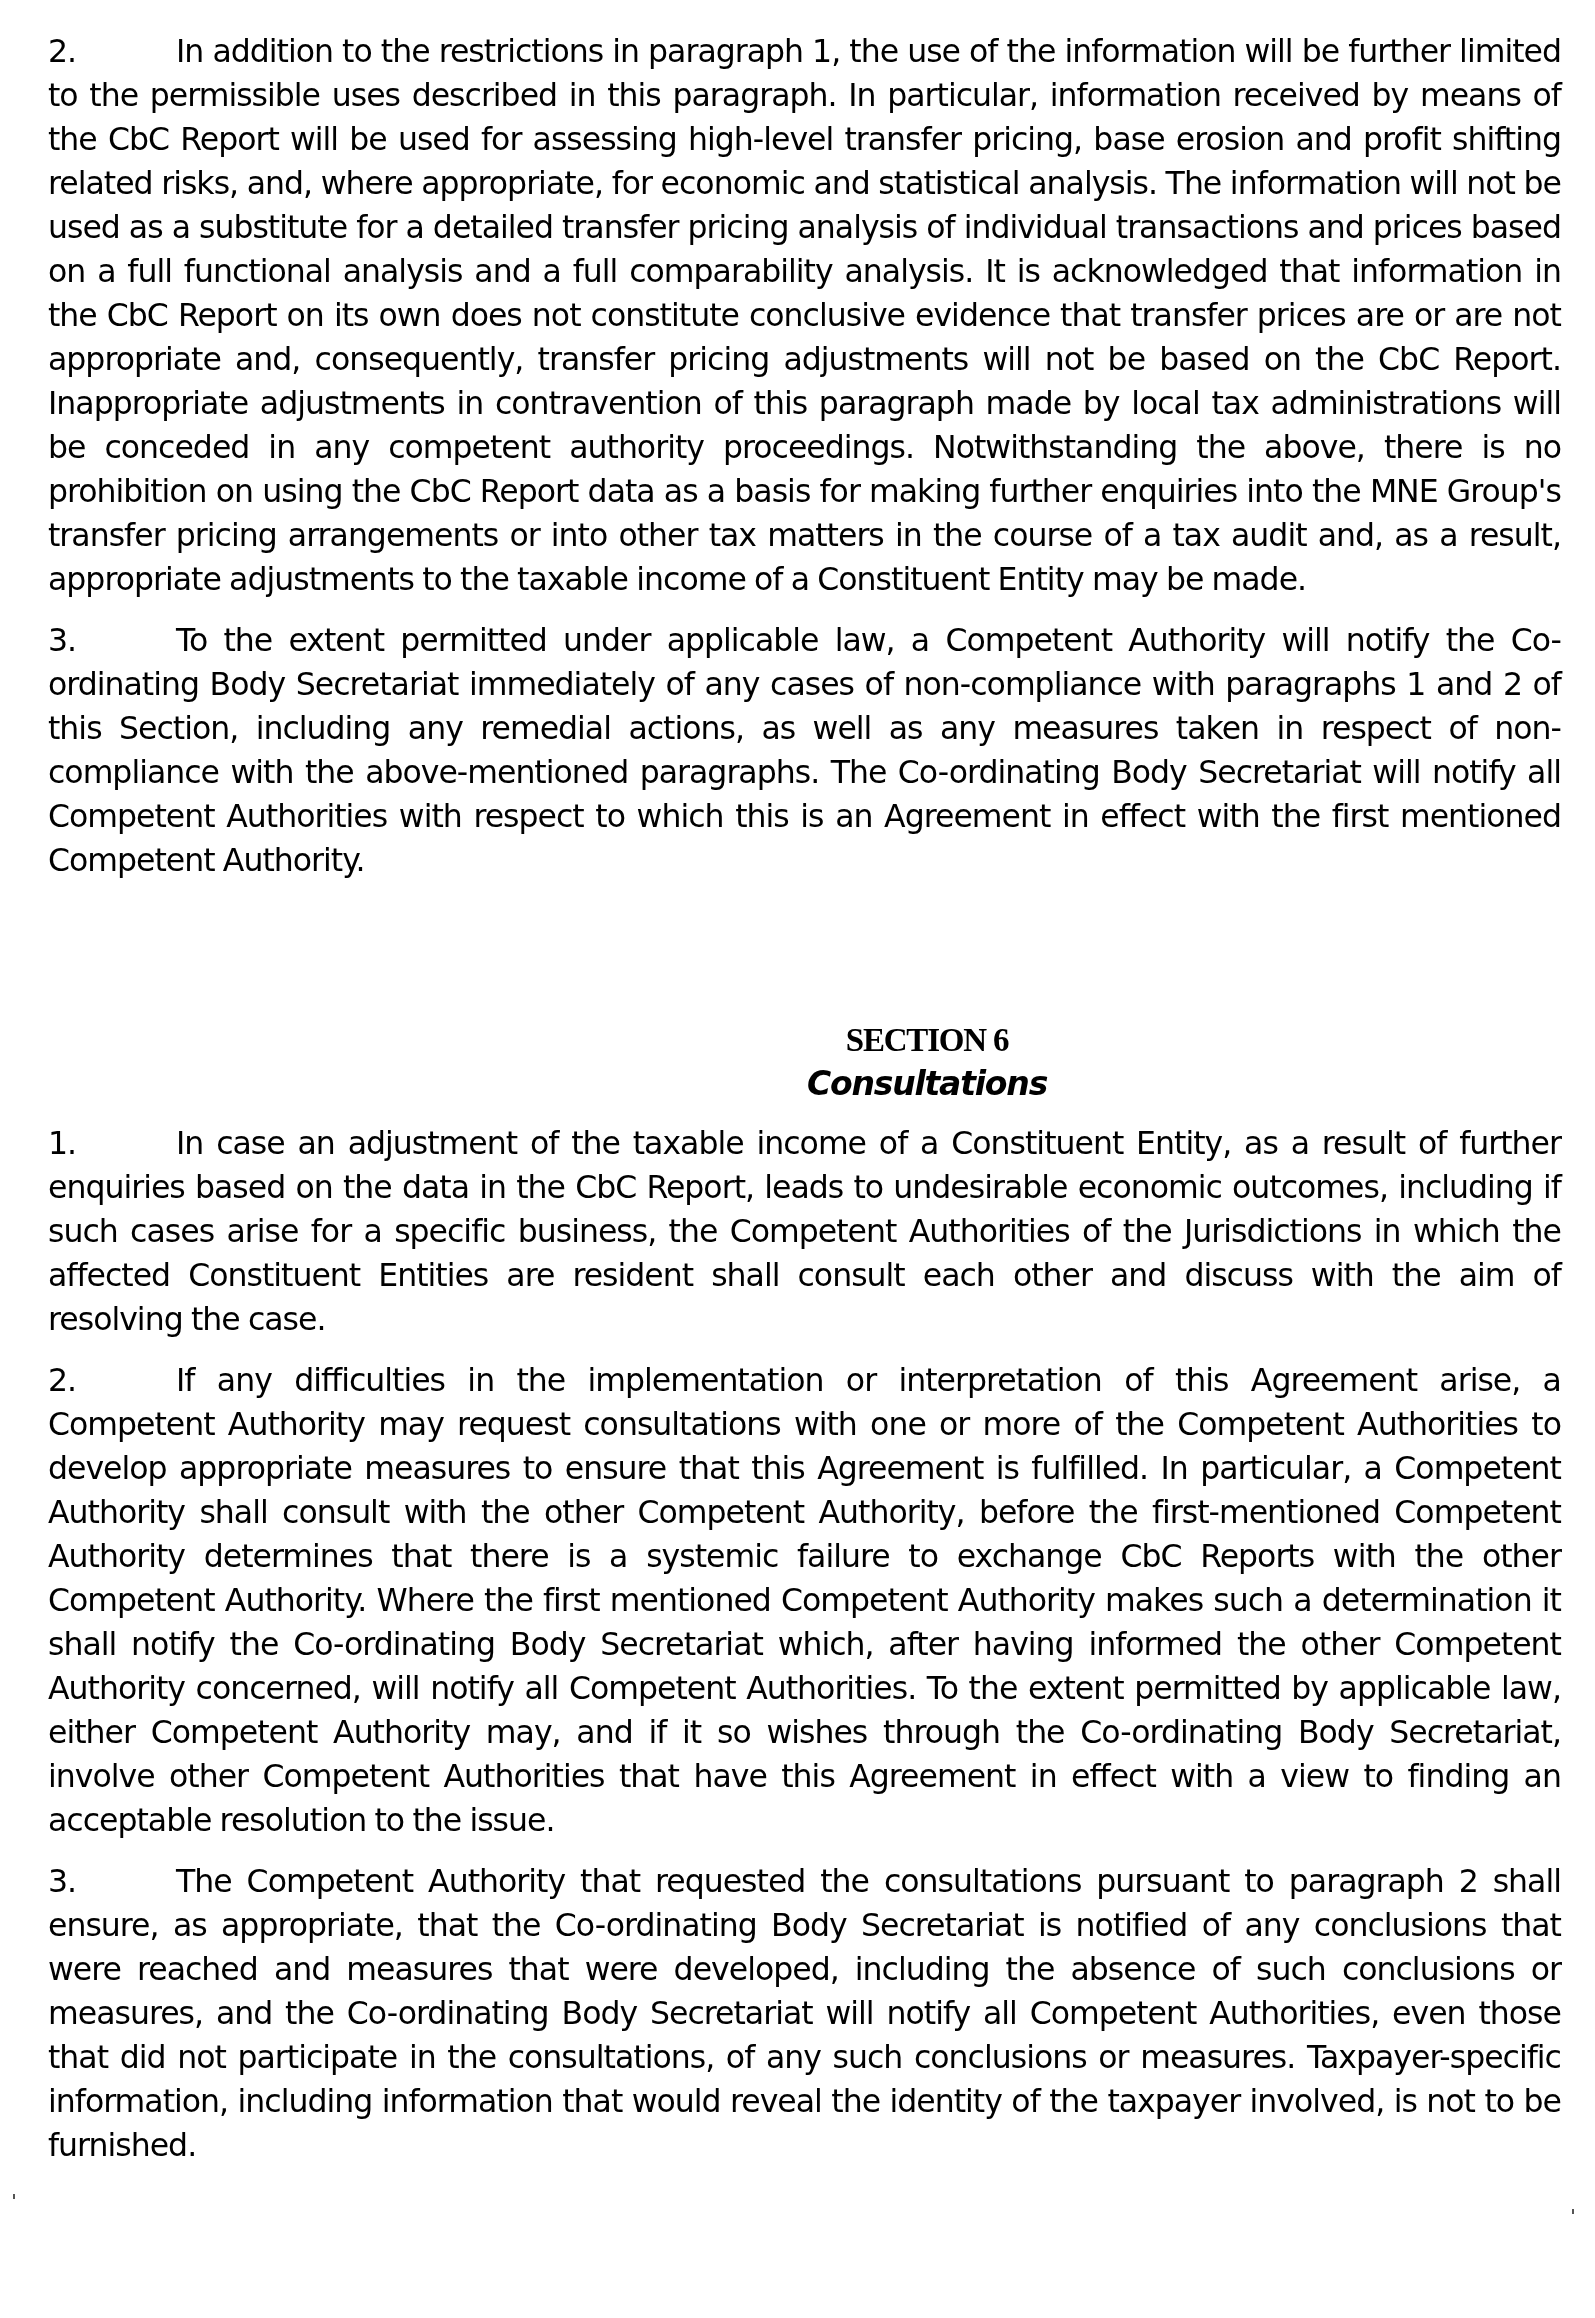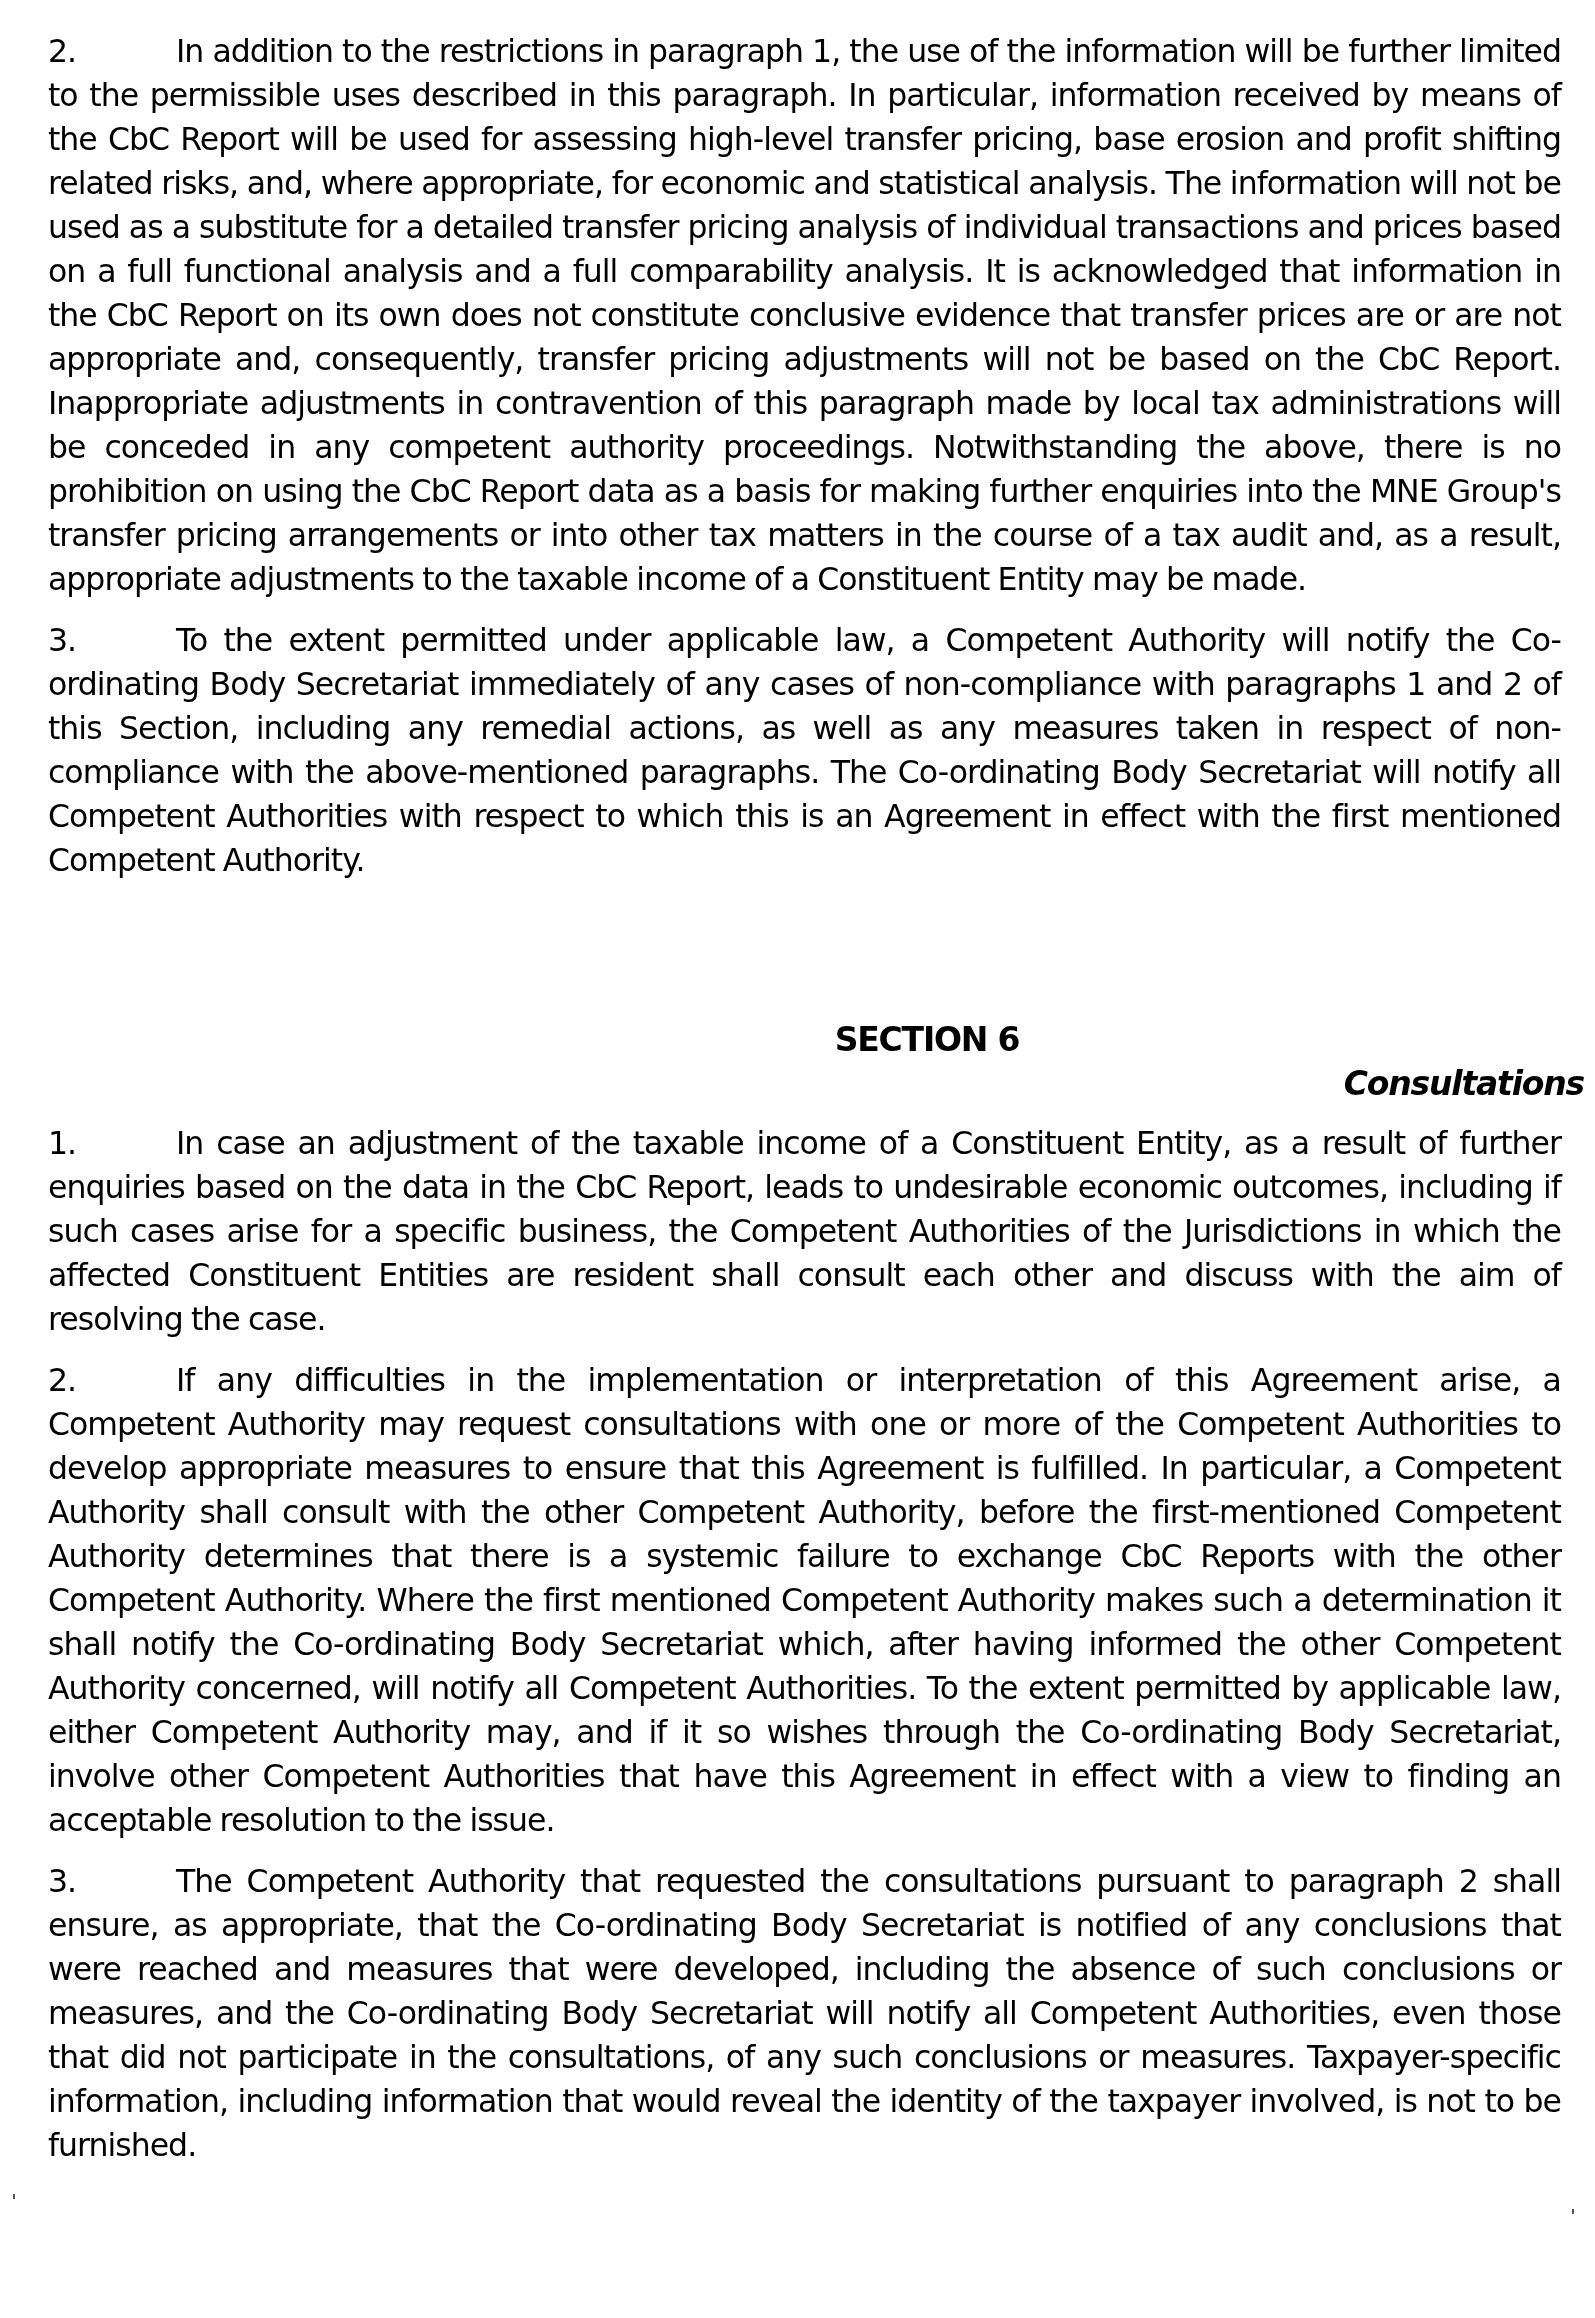--- a/index.html
+++ b/index.html
@@ -35,28 +35,28 @@
   .section-heading {
     text-align: center;
     padding-left: 222px;
     margin: 0 0 14.3px 0;
   }
   .section-title {
     font-weight: bold;
     font-size: 33px;
     line-height: 44px;
     letter-spacing: -1.2px;
+    font-family: Liberation Serif, serif;
   }
   .section-subtitle {
     font-weight: bold;
     font-style: italic;
     font-size: 33px;
     line-height: 44px;
     letter-spacing: -1.2px;
-    text-align: right;
   }
   .speck { position: absolute; width: 2.4px; height: 4.8px; background: #555; }
 </style>
 </head>
 <body>
 
 <div class="page">
 
   <p class="para"><span class="num">2.</span><span>In addition to the restrictions in paragraph 1, the use of the information will be further limited to the permissible uses described in this paragraph. In particular, information received by means of the CbC Report will be used for assessing high-level transfer pricing, base erosion and profit shifting related risks, and, where appropriate, for economic and statistical analysis. The information will not be used as a substitute for a detailed transfer pricing analysis of individual transactions and prices based on a full functional analysis and a full comparability analysis. It is acknowledged that information in the CbC Report on its own does not constitute conclusive evidence that transfer prices are or are not appropriate and, consequently, transfer pricing adjustments will not be based on the CbC Report. Inappropriate adjustments in contravention of this paragraph made by local tax administrations will be conceded in any competent authority proceedings. Notwithstanding the above, there is no prohibition on using the CbC Report data as a basis for making further enquiries into the MNE Group's transfer pricing arrangements or into other tax matters in the course of a tax audit and, as a result, appropriate adjustments to the taxable income of a Constituent Entity may be made.</span></p>
 

